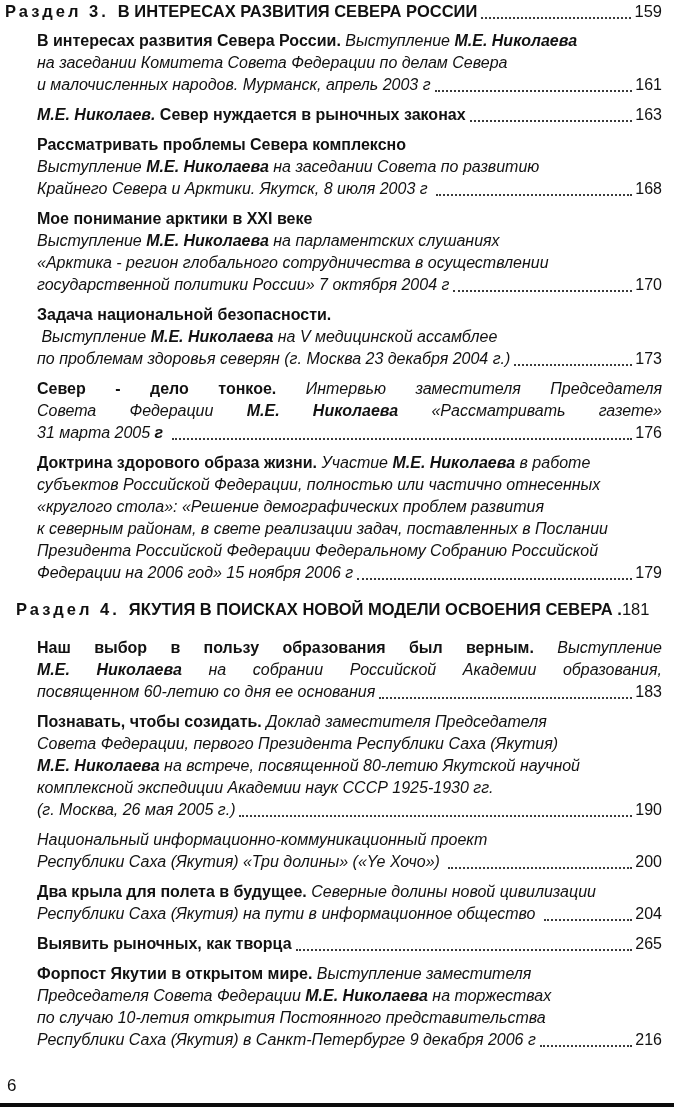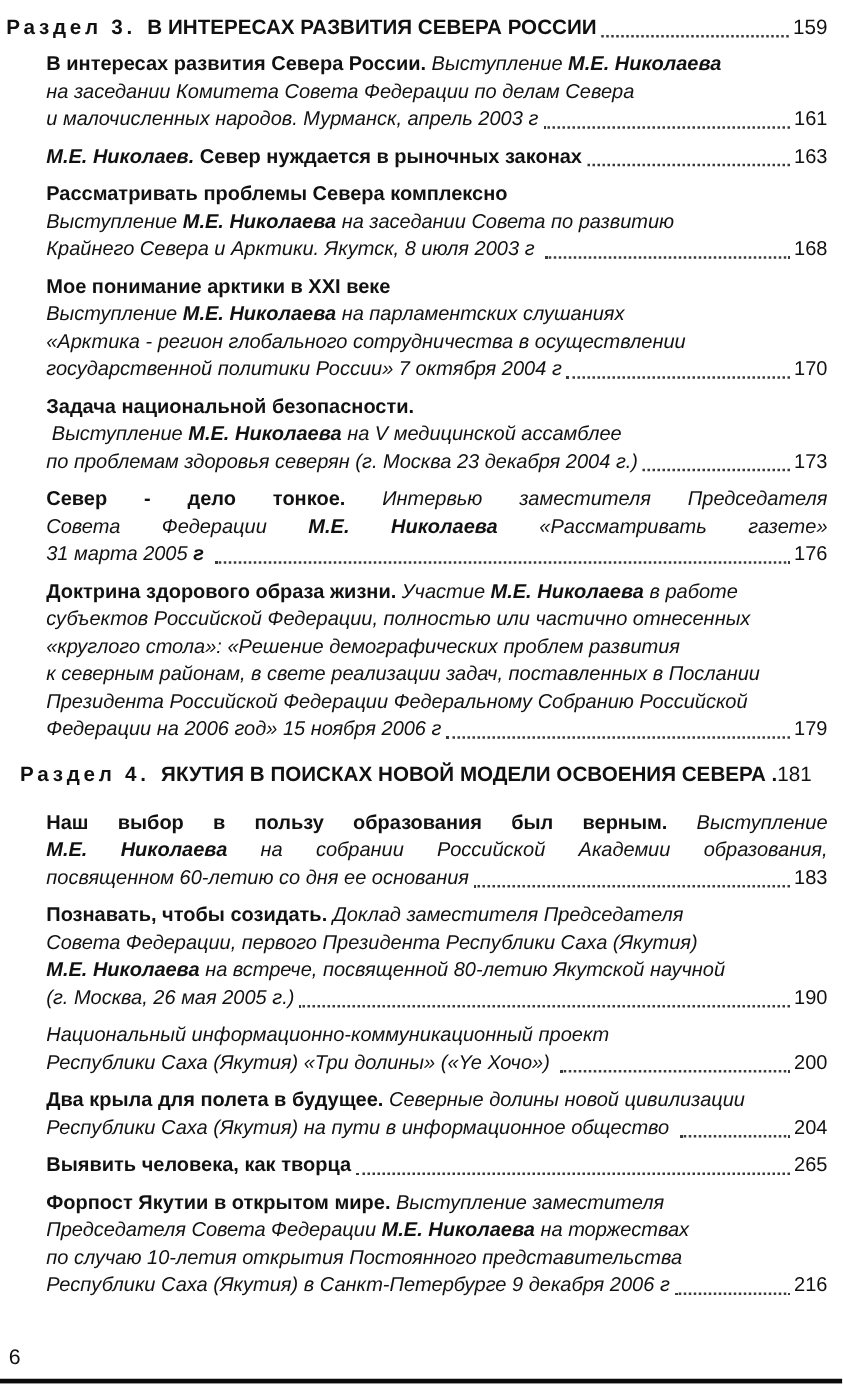--- a/index.html
+++ b/index.html
@@ -6,21 +6,21 @@
   .page {
     position: relative;
     width: 674px;
     height: 1107px;
     background: #ffffff;
     color: #111111;
     font-family: "Liberation Sans", "DejaVu Sans", sans-serif;
     overflow: hidden;
     box-sizing: border-box;
   }
-  .content { padding: 11px 12px 0 5px; }
+  .content { padding: 0 12px 0 5px; }
 
   
   .sec-header {
     display: flex;
     align-items: baseline;
     font-weight: bold;
     font-size: 16.5px;
     line-height: 23px;
     margin-bottom: 7px;
     white-space: pre;
@@ -121,32 +121,33 @@
         <div class="entries">
           <div class="entry">
             <div class="line jline"><span class="txt"><span class="s-b">Наш выбор в пользу образования был верным. </span><span class="s-i">Выступление</span></span></div>
             <div class="line jline"><span class="txt"><span class="s-bi">М.Е. Николаева</span><span class="s-i"> на собрании Российской Академии образования,</span></span></div>
             <div class="line pline"><span class="txt"><span class="s-i">посвященном 60-летию со дня ее основания</span></span><span class="leader"></span><span class="pagenum">183</span></div>
           </div>
           <div class="entry">
             <div class="line"><span class="txt"><span class="s-b">Познавать, чтобы созидать. </span><span class="s-i">Доклад заместителя Председателя</span></span></div>
             <div class="line"><span class="txt"><span class="s-i">Совета Федерации, первого Президента Республики Саха (Якутия)</span></span></div>
             <div class="line"><span class="txt"><span class="s-bi">М.Е. Николаева</span><span class="s-i"> на встрече, посвященной 80-летию Якутской научной</span></span></div>
+            <div class="line"><span class="txt"><span class="s-i">комплексной экспедиции Академии наук СССР 1925-1930 гг.</span></span></div>
             <div class="line pline"><span class="txt"><span class="s-i">(г. Москва, 26 мая 2005 г.)</span></span><span class="leader"></span><span class="pagenum">190</span></div>
           </div>
           <div class="entry">
             <div class="line"><span class="txt"><span class="s-i">Национальный информационно-коммуникационный проект</span></span></div>
             <div class="line pline"><span class="txt"><span class="s-i">Республики Саха (Якутия) «Три долины» («Ye Хочо») </span></span><span class="leader"></span><span class="pagenum">200</span></div>
           </div>
           <div class="entry">
             <div class="line"><span class="txt"><span class="s-b">Два крыла для полета в будущее. </span><span class="s-i">Северные долины новой цивилизации</span></span></div>
             <div class="line pline"><span class="txt"><span class="s-i">Республики Саха (Якутия) на пути в информационное общество </span></span><span class="leader"></span><span class="pagenum">204</span></div>
           </div>
           <div class="entry">
-            <div class="line pline"><span class="txt"><span class="s-b">Выявить человека, как творца</span></span><span class="leader"></span><span class="pagenum">265</span></div>
+            <div class="line pline"><span class="txt"><span class="s-b">Выявить рыночных, как творца</span></span><span class="leader"></span><span class="pagenum">265</span></div>
           </div>
           <div class="entry">
             <div class="line"><span class="txt"><span class="s-b">Форпост Якутии в открытом мире. </span><span class="s-i">Выступление заместителя</span></span></div>
             <div class="line"><span class="txt"><span class="s-i">Председателя Совета Федерации </span><span class="s-bi">М.Е. Николаева</span><span class="s-i"> на торжествах</span></span></div>
             <div class="line"><span class="txt"><span class="s-i">по случаю 10-летия открытия Постоянного представительства</span></span></div>
             <div class="line pline"><span class="txt"><span class="s-i">Республики Саха (Якутия) в Санкт-Петербурге 9 декабря 2006 г</span></span><span class="leader"></span><span class="pagenum">216</span></div>
           </div>
         </div>
       </div>
     </div>

